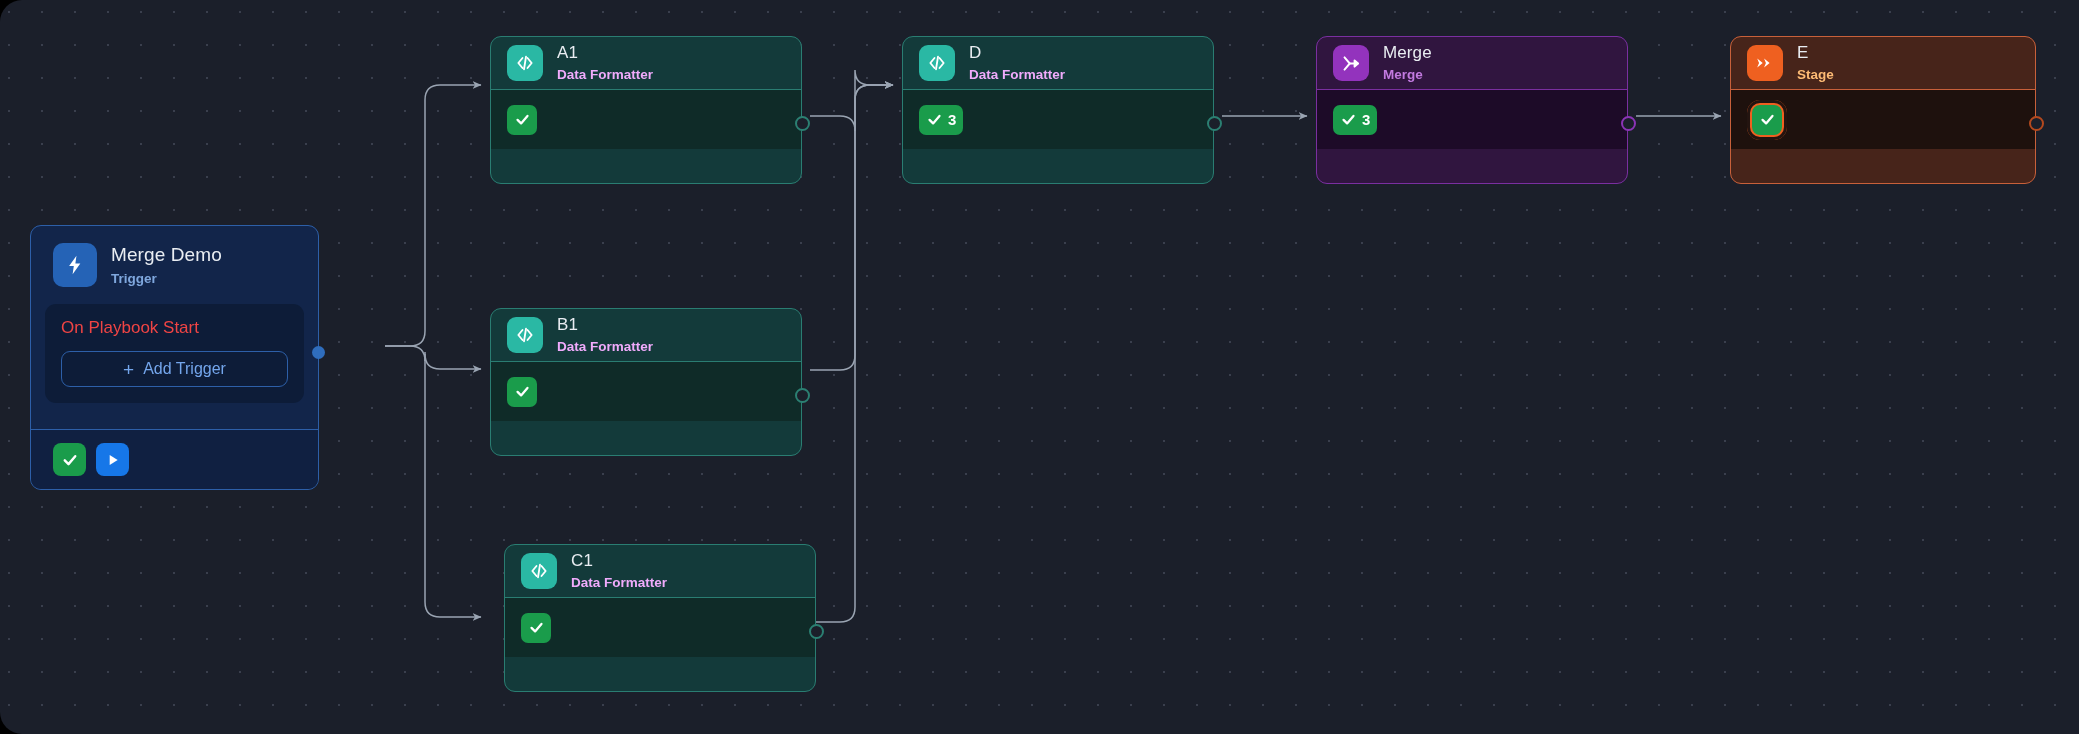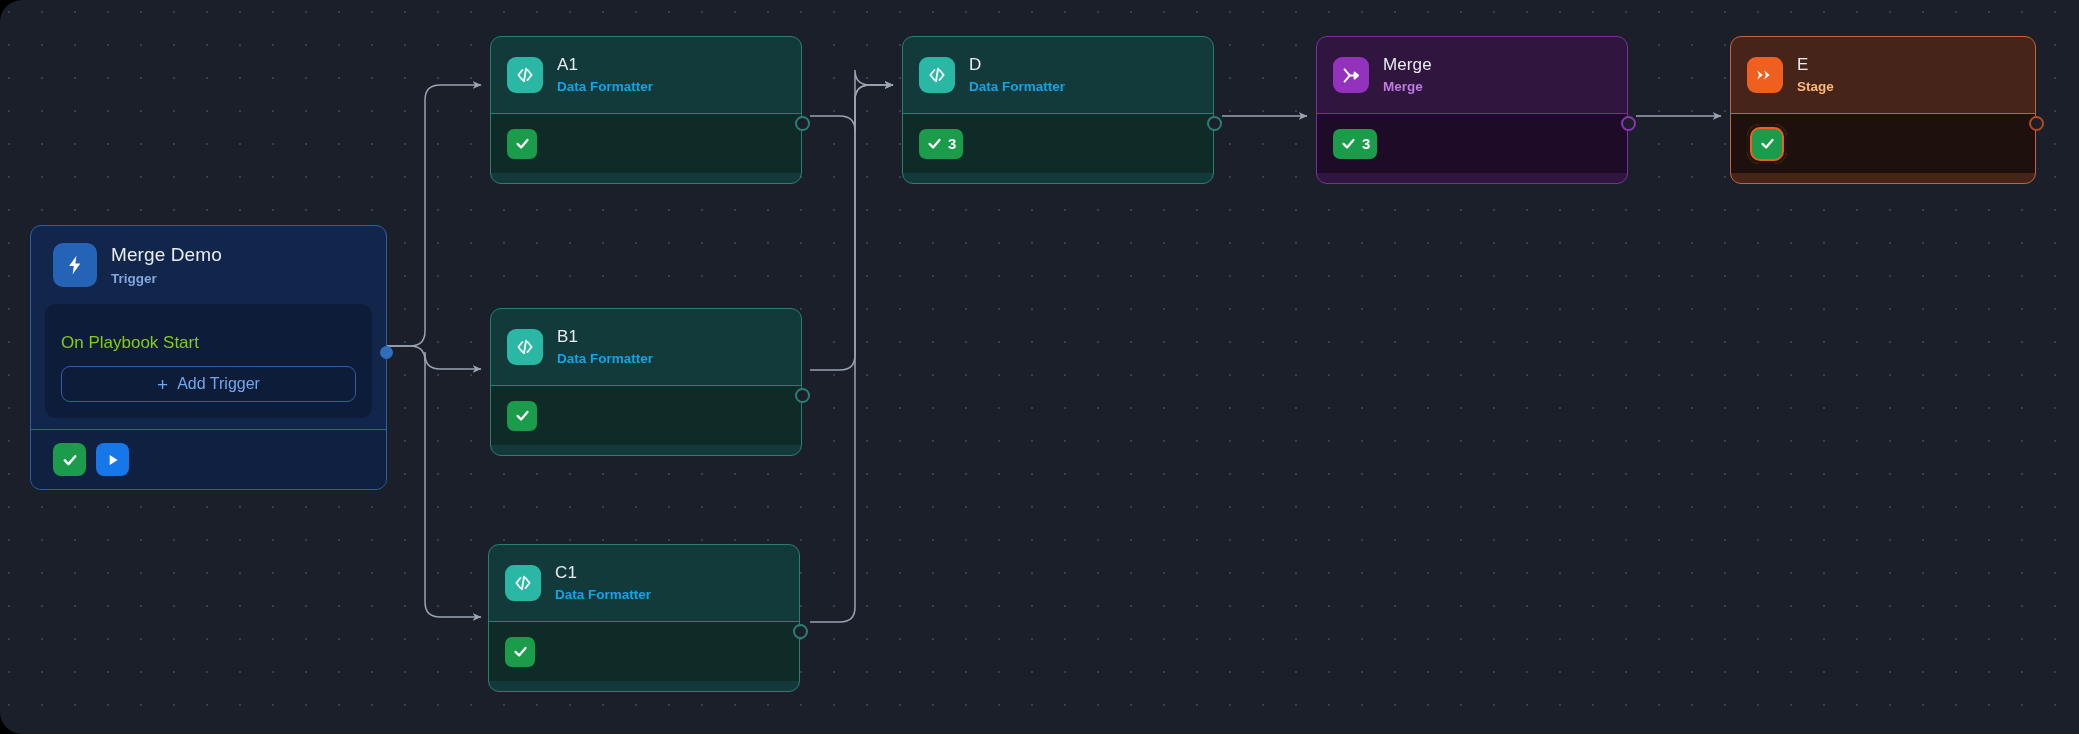--- a/index.html
+++ b/index.html
@@ -48,21 +48,21 @@
     border-radius: 11px;
     overflow: hidden;
     box-sizing: border-box;
     border: 1px solid transparent;
   }
 
   .node-head {
     display: flex;
     align-items: center;
     box-sizing: border-box;
-    height: 76px;
+    height: 52px;
     padding: 8px 16px;
   }
 
   .node-icon {
     width: 36px;
     height: 36px;
     border-radius: 9px;
     display: flex;
     align-items: center;
     justify-content: center;
@@ -132,21 +132,21 @@
     width: 15px;
     height: 15px;
     border-radius: 50%;
     box-sizing: border-box;
     border: 2.4px solid #2b7f72;
     background: #1b1f2a;
   }
 
   
   #trigger-node {
-    left: 30px; top: 225px; width: 357px; height: 265px;
+    left: 30px; top: 225px; width: 289px; height: 265px;
   }
   #trigger-node .node-inner {
     background: #12254a;
     border: 1px solid #2d5fa8;
   }
   #trigger-head {
     height: 78px;
     padding: 0 22px;
   }
   #trigger-head .node-icon {
@@ -158,23 +158,22 @@
 
   .trigger-panel {
     margin: 0 14px;
     background: #0d1c38;
     border-radius: 11px;
     padding: 14px 16px 16px 16px;
     position: relative;
   }
   .trigger-row {
     font-size: 17px;
-    color: #84cc16;
+    color: #ef4444;
     margin-bottom: 13px;
-    margin-top: 15px;
   }
   .add-trigger-btn {
     height: 36px;
     border: 1px solid #2d5fa8;
     border-radius: 9px;
     display: flex;
     align-items: center;
     justify-content: center;
     gap: 9px;
     color: #74a6ec;
@@ -217,21 +216,21 @@
   
   .node.teal .node-inner {
     background: #133a3a;
     border: 1px solid #2a7d72;
   }
   .node.teal .node-body {
     background: #0f2b28;
     border-top-color: #2a7d72;
   }
   .node.teal .node-icon { background: #2ab8a4; }
-  .node.teal .node-subtitle { color: #0ea5e9; }
+  .node.teal .node-subtitle { color: #f0abfc; }
 
   
   .node.purple .node-inner {
     background: #30153f;
     border: 1px solid #7a2fa0;
   }
   .node.purple .node-body {
     background: #1d0b28;
     border-top-color: #7a2fa0;
   }
@@ -248,21 +247,21 @@
     background: #1e110d;
     border-top-color: #c8603a;
   }
   .node.orange .node-icon { background: #ef6020; }
   .node.orange .node-subtitle { color: #fdba74; }
   .node.orange .port { border-color: #b4491e; }
 
   
   #node-a1 { left: 490px; top: 36px;  width: 312px; height: 148px; }
   #node-b1 { left: 490px; top: 308px; width: 312px; height: 148px; }
-  #node-c1 { left: 488px; top: 544px; width: 312px; height: 148px; }
+  #node-c1 { left: 504px; top: 544px; width: 312px; height: 148px; }
   #node-d  { left: 902px; top: 36px;  width: 312px; height: 148px; }
   #node-merge { left: 1316px; top: 36px; width: 312px; height: 148px; border-radius: 18px; }
   #node-e  { left: 1730px; top: 36px;  width: 306px; height: 148px; }
 
   .node .port { right: -7.5px; top: 80px; }
 </style>
 </head>
 <body>
 
 <div id="canvas">

